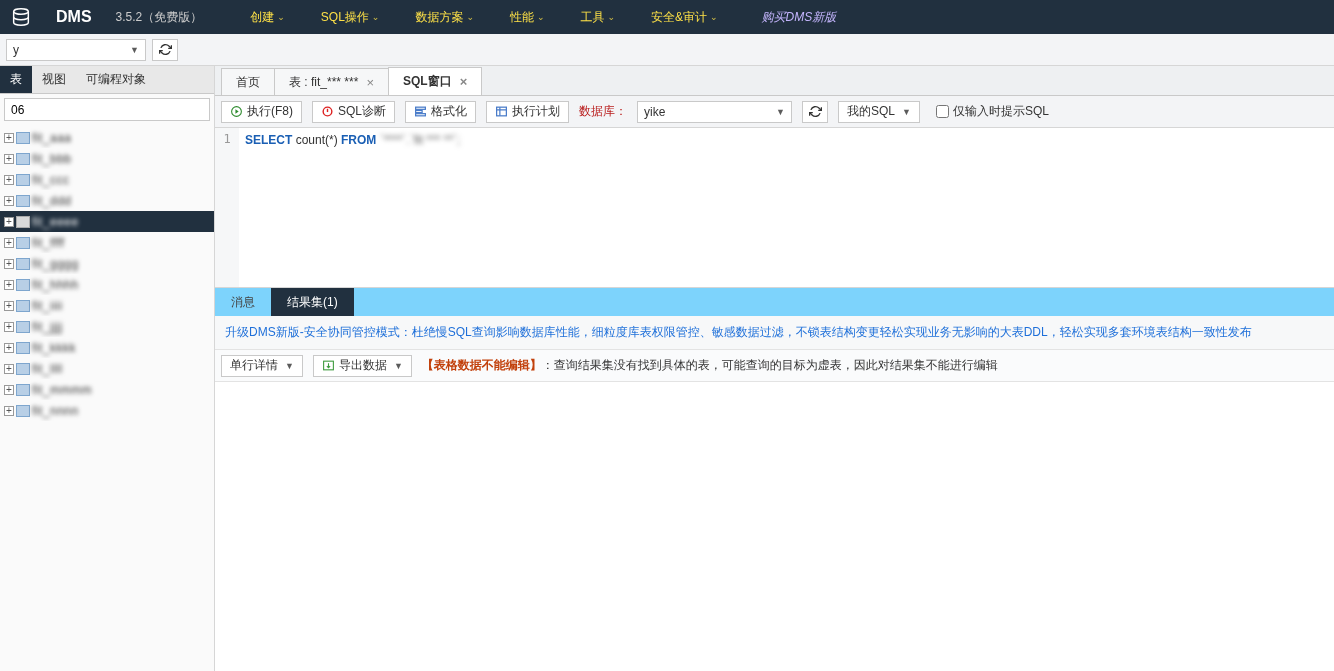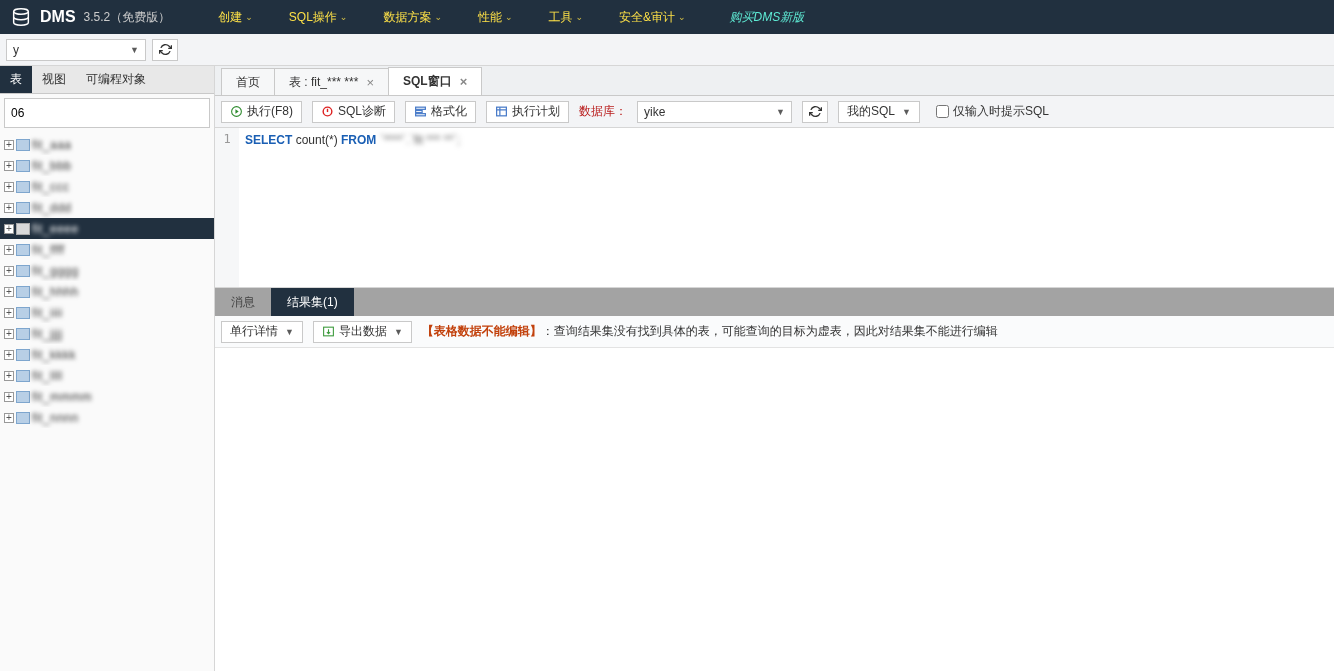--- a/index.html
+++ b/index.html
@@ -1,34 +1,34 @@
 <!DOCTYPE html>
 <html><head>
 <meta charset="utf-8">
 <style>
 *{box-sizing:border-box;margin:0;padding:0;font-family:"Microsoft YaHei",Arial,sans-serif;font-size:12px}
 body{background:#fff;color:#333;overflow:hidden}
 .top-nav{height:34px;background:#21303f;display:flex;align-items:center;padding:0 10px;color:#fff}
-.logo{display:flex;align-items:center;gap:8px;margin-right:30px}
+.logo{display:flex;align-items:center;gap:24px;margin-right:30px}
 .logo-icon{width:22px;height:22px;display:flex;align-items:center;justify-content:center}
 .logo-title{font-size:16px;font-weight:bold;color:#fff}
 .logo-ver{font-size:11px;color:#ccc}
 .nav-item{padding:0 18px;height:34px;display:flex;align-items:center;cursor:pointer;color:#fde047}
 .dd{font-size:9px;margin-left:3px;opacity:.8}
-.nav-buy{color:#5eead4;font-style:italic;margin-left:8px}
+.nav-buy{color:#c4b5fd;font-style:italic;margin-left:8px}
 .second-bar{height:32px;background:#f3f4f6;border-bottom:1px solid #d6d6d6;display:flex;align-items:center;padding:0 6px;gap:6px}
 .dd-input{height:22px;width:140px;border:1px solid #c9c9c9;background:#fff;display:flex;align-items:center;justify-content:space-between;padding:0 6px;font-size:12px;color:#333}
 .icon-btn{width:26px;height:22px;border:1px solid #c9c9c9;background:#fff;display:flex;align-items:center;justify-content:center;cursor:pointer}
 .layout{display:flex;height:calc(100vh - 66px)}
 .sidebar{width:215px;border-right:1px solid #d6d6d6;background:#fafafa;display:flex;flex-direction:column}
 .side-tabs{display:flex;background:#e8e8e8;border-bottom:1px solid #c9c9c9}
 .side-tab{padding:5px 10px;cursor:pointer;background:#e8e8e8}
 .side-tab.active{background:#21303f;color:#fff}
 .side-search{padding:4px}
-.side-search input{width:100%;height:30px;border:1px solid #c9c9c9;padding:0 6px}
+.side-search input{width:100%;height:23px;border:1px solid #c9c9c9;padding:0 6px}
 .tree{flex:1;overflow:auto;padding:2px 0}
 .tree-item{height:21px;display:flex;align-items:center;padding-left:4px;gap:2px;cursor:pointer;white-space:nowrap;overflow:hidden}
 .tree-item.selected{background:#21303f;color:#fff}
 .tree-toggle{width:10px;height:10px;border:1px solid #999;background:#fff;color:#555;font-size:10px;line-height:8px;text-align:center;flex-shrink:0}
 .tree-icon{width:14px;height:12px;background:#b8cfe6;border:1px solid #7ea6ce;flex-shrink:0}
 .tree-item.selected .tree-icon{background:#d9d9d9;border-color:#aaa}
 .tree-label{filter:blur(2.3px);letter-spacing:.5px}
 .main{flex:1;display:flex;flex-direction:column;overflow:hidden}
 .tabs-row{height:30px;display:flex;align-items:flex-end;background:#eef0f2;border-bottom:1px solid #c9c9c9;padding-left:6px}
 .tab{height:27px;padding:0 14px;display:flex;align-items:center;gap:8px;border:1px solid #c9c9c9;border-bottom:none;background:#f6f7f8;margin-right:-1px;cursor:pointer}
@@ -38,21 +38,21 @@
 .tbtn{height:22px;padding:0 8px;border:1px solid #c9c9c9;background:#fff;display:flex;align-items:center;gap:4px;cursor:pointer}
 .tbtn .ico{width:13px;height:13px;display:flex;align-items:center;justify-content:center}
 .lbl{color:#b91c1c}
 .db-select{height:22px;width:155px;border:1px solid #c9c9c9;background:#fff;display:flex;align-items:center;justify-content:space-between;padding:0 6px}
 .chk{display:flex;gap:4px;margin-left:6px}
 .editor{height:160px;background:#fff;border-bottom:1px solid #d6d6d6;display:flex}
 .gutter{width:24px;background:#f6f7f8;color:#999;text-align:center;padding-top:4px;font-family:Consolas,monospace}
 .code{flex:1;padding:4px 6px;font-family:Consolas,monospace;font-size:13px;white-space:pre}
 .kw{color:#1a5fb4;font-weight:bold}
 .blur{filter:blur(2.5px);color:#555}
-.result-tabs{height:28px;background:#a3a3a3;display:flex;align-items:flex-end}
+.result-tabs{height:28px;background:#7dd3fc;display:flex;align-items:flex-end}
 .rtab{height:28px;padding:0 16px;display:flex;align-items:center;cursor:pointer;color:#444}
 .rtab.active{background:#21303f;color:#fff}
 .promo{padding:8px 10px;background:#f7f8f9;border-bottom:1px solid #e3e3e3}
 .promo a{color:#1e6fd9;text-decoration:none}
 .result-bar{height:32px;display:flex;align-items:center;padding:0 6px;gap:10px;background:#fafbfc;border-bottom:1px solid #e3e3e3}
 .note{color:#333}
 .note b{color:#c2410c}
 .grid-wrap{position:relative;padding:0}
 .grid{border-collapse:collapse}
 .grid th,.grid td{border:1px solid #d6d6d6;padding:5px 8px;text-align:right;font-size:12px}
@@ -281,20 +281,23 @@
     <div class="editor">
       <div class="gutter">1</div>
       <div class="code"><span class="kw">SELECT</span><span> count(*) </span><span class="kw">FROM</span><span class="blur"> `****`.`fit *** **`;</span></div>
     </div>
 
     <div class="result-tabs">
       <div class="rtab">消息</div>
       <div class="rtab active">结果集(1)</div>
     </div>
 
+    <div class="promo">
+      <a href="#">升级DMS新版-安全协同管控模式：杜绝慢SQL查询影响数据库性能，细粒度库表权限管控、敏感数据过滤，不锁表结构变更轻松实现业务无影响的大表DDL，轻松实现多套环境表结构一致性发布</a>
+    </div>
 
     <div class="result-bar">
       <div class="tbtn">
         <span>单行详情</span>
         <span class="dd">▼</span>
       </div>
       <div class="tbtn">
         <span class="ico">
             <svg width="13" height="13" viewBox="0 0 24 24" fill="#3c9a3c">
               <rect x="3" y="4" width="18" height="16" fill="none" stroke="#3c9a3c" stroke-width="2"></rect>

